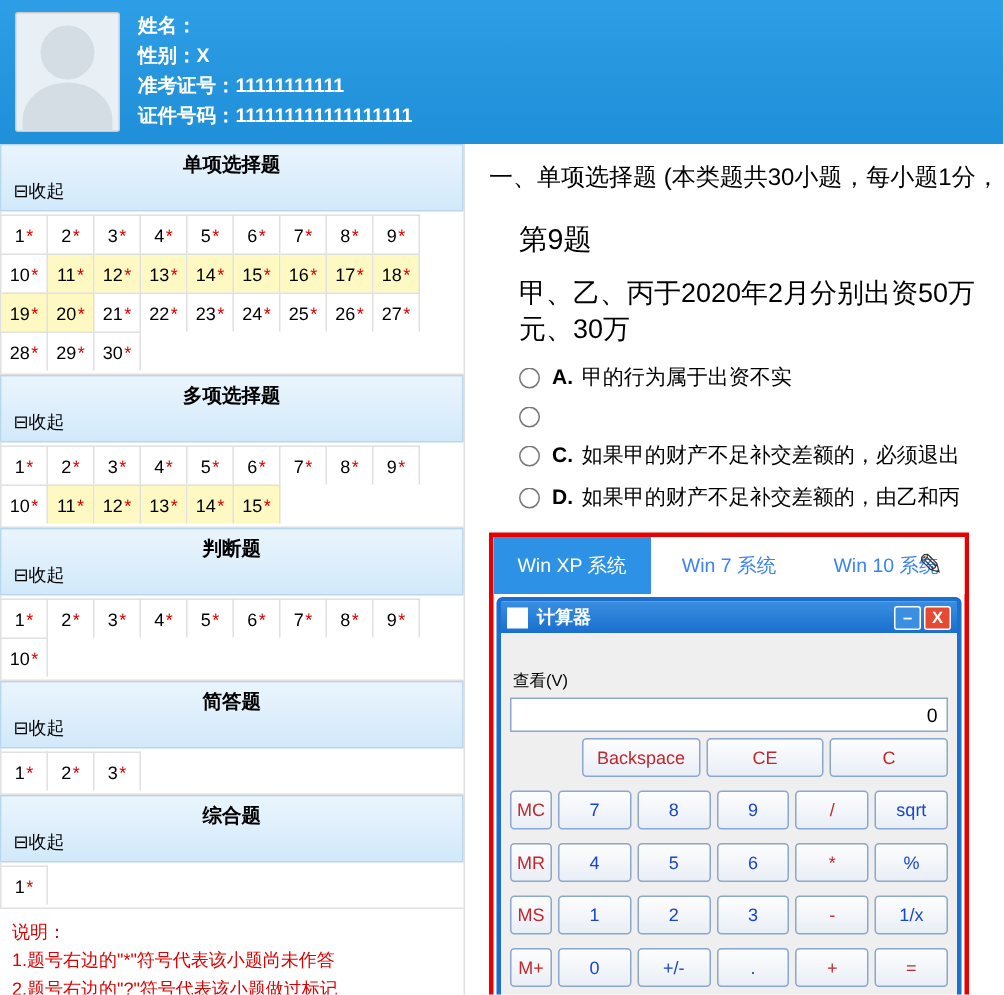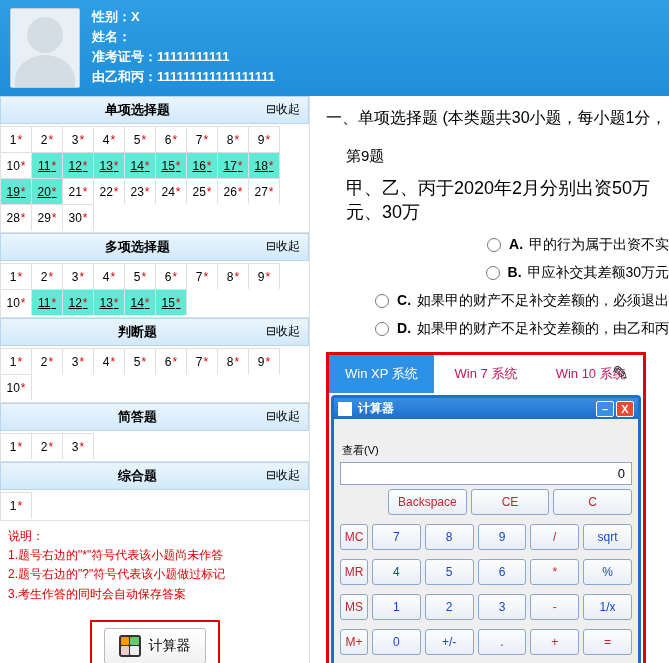--- a/index.html
+++ b/index.html
@@ -4,46 +4,46 @@
 <style>
   * { box-sizing: border-box; margin: 0; padding: 0; }
   body { font-family: "Microsoft YaHei", Arial, sans-serif; font-size: 13px; background: #fff; width: 669px; height: 663px; overflow: hidden; }
   .header { background: linear-gradient(#2e9fe6, #1e8fd8); color: #fff; padding: 8px 10px; display: flex; gap: 12px; }
   .avatar { width: 70px; height: 80px; background: #e8f0f5; border: 1px solid #ccc; border-radius: 2px; position: relative; overflow: hidden; }
   .avatar::before { content: ""; position: absolute; top: 8px; left: 50%; transform: translateX(-50%); width: 36px; height: 36px; background: #d5dde4; border-radius: 50%; }
   .avatar::after { content: ""; position: absolute; top: 46px; left: 50%; transform: translateX(-50%); width: 60px; height: 50px; background: #d5dde4; border-radius: 50% 50% 0 0; }
   .info-lines { display: flex; flex-direction: column; gap: 2px; font-weight: bold; }
   .main { display: flex; }
   .left { width: 310px; border-right: 1px solid #e0e0e0; }
-  .section-head { background: linear-gradient(#eaf5fd, #d2e9fa); border: 1px solid #b8d6ee; display: flex; justify-content: space-between; padding: 4px 8px; font-size: 13px; }
+  .section-head { background: linear-gradient(#eaf5fd, #d2e9fa); border: 1px solid #b8d6ee; display: flex; justify-content: space-between; padding: 4px 8px; font-size: 13px; flex-direction: column; }
   .section-head .title { flex: 1; text-align: center; font-weight: bold; }
   .collapse { cursor: pointer; font-size: 12px; }
   .q-grid { display: flex; flex-wrap: wrap; padding: 2px 0; border-left: 1px solid #e0e0e0; border-bottom: 1px solid #e0e0e0; }
   .q-cell { width: 31px; height: 26px; border-right: 1px solid #e0e0e0; border-top: 1px solid #e0e0e0; display: flex; align-items: center; justify-content: center; font-size: 12px; cursor: pointer; }
-  .q-cell.alt { background: #5eead4; text-decoration: underline; }
+  .q-cell.alt { background: #fef9c3; }
   .q-cell .star { color: #d00; margin-left: 1px; }
   .notes { padding: 6px 8px; font-size: 12px; color: #d00; line-height: 1.6; }
   .notes .lbl { color: #d00; }
   .calc-btn-wrap { display: flex; justify-content: center; padding: 10px 0; }
   .calc-btn-border { border: 2px solid #e60000; padding: 6px 12px; }
   .calc-btn { display: inline-flex; align-items: center; gap: 8px; border: 1px solid #bbb; border-radius: 3px; background: linear-gradient(#fff,#f1f1f1); padding: 6px 14px; font-size: 14px; cursor: pointer; }
   .calc-icon { width: 22px; height: 22px; background: #333; border-radius: 3px; display: grid; grid-template-columns: 1fr 1fr; grid-template-rows: 1fr 1fr; gap: 1px; padding: 2px; }
   .calc-icon span { background: #f90; border-radius: 1px; }
   .calc-icon span:nth-child(2){background:#6c6;} .calc-icon span:nth-child(3){background:#ecc;} .calc-icon span:nth-child(4){background:#eee;}
   .right { flex: 1; padding: 12px 0 0 16px; }
   .q-title { font-size: 16px; font-weight: normal; margin-bottom: 18px; }
-  .q-num { font-size: 15px; margin: 0 0 10px 20px; }
+  .q-num { font-size: 19px; margin: 0 0 10px 20px; }
   .q-text { font-size: 18px; margin: 0 0 12px 20px; }
   .options { margin-left: 20px; }
-  .opt { display: flex; align-items: center; gap: 8px; margin-bottom: 10px; font-size: 14px; justify-content: flex-end; }
+  .opt { display: flex; align-items: center; gap: 8px; margin-bottom: 10px; font-size: 14px; }
   .opt input { width: 14px; height: 14px; }
   .opt b { margin-right: 2px; }
   .calc-area { margin-top: 14px; border: 3px solid #e60000; width: 320px; padding-bottom: 0; }
   .tabs { display: flex; background: #fff; }
-  .tab { flex: 1; text-align: center; padding: 10px 0; font-size: 13px; cursor: pointer; color: #be185d; }
+  .tab { flex: 1; text-align: center; padding: 10px 0; font-size: 13px; cursor: pointer; color: #3b82f6; }
   .tab.active { background: #2d91e5; color: #fff; }
   .ink { font-size: 20px; color: #333; position: absolute; right: 14px; top: 6px; }
   .tabs-wrap { position: relative; }
   .xp-window { margin: 2px 2px 0 2px; border: 3px solid #1a6fcf; border-radius: 4px 4px 0 0; background: #efefef; }
   .xp-title { background: linear-gradient(#3a8ee0,#1a6fcf); color: #fff; display: flex; align-items: center; padding: 2px 4px; gap: 6px; }
   .xp-title .t { flex: 1; font-size: 12px; font-weight: bold; }
   .xp-icon { width: 14px; height: 14px; background: #fff; display: inline-block; }
   .xp-btns { display: flex; gap: 2px; }
   .xp-sq { width: 18px; height: 16px; border: 1px solid #fff; border-radius: 2px; display: flex; align-items: center; justify-content: center; font-size: 11px; font-weight: bold; cursor: pointer; }
   .xp-min { background: #3b8fe0; color: #fff; }
@@ -58,24 +58,24 @@
   .xp-key.blue { color: #1846c9; }
   .xp-key.mem { width: 28px; flex: none; color: #c1272d; }
   .xp-key.wide { flex: 2.1; color: #c1272d; }
 </style>
 </head>
 <body>
 
 <div class="header">
   <div class="avatar"></div>
   <div class="info-lines">
+    <div><span>姓名：</span><span></span></div>
     <div><span>性别：</span><span>X</span></div>
-    <div><span>姓名：</span><span></span></div>
     <div><span>准考证号：</span><span>11111111111</span></div>
-    <div><span>由乙和丙：</span><span>111111111111111111</span></div>
+    <div><span>证件号码：</span><span>111111111111111111</span></div>
   </div>
 </div>
 
 <div class="main">
   <div class="left">
     <div id="sections">
         <div class="section-head">
           <span class="title">单项选择题</span>
           <span class="collapse">⊟收起</span>
         </div>
@@ -190,21 +190,20 @@
     <div class="q-title">一、单项选择题 (本类题共30小题，每小题1分，</div>
     <div class="q-num">第9题</div>
     <div class="q-text">甲、乙、丙于2020年2月分别出资50万元、30万</div>
     <div class="options">
       <label class="opt">
           <input type="radio" name="q" style="">
           <span><b>A.</b> <span>甲的行为属于出资不实</span></span>
         </label>
       <label class="opt">
           <input type="radio" name="q" style="">
-          <span><b>B.</b> <span>甲应补交其差额30万元</span></span>
         </label>
       <label class="opt">
           <input type="radio" name="q" style="">
           <span><b>C.</b> <span>如果甲的财产不足补交差额的，必须退出</span></span>
         </label>
       <label class="opt">
           <input type="radio" name="q" style="">
           <span><b>D.</b> <span>如果甲的财产不足补交差额的，由乙和丙</span></span>
         </label>
     </div>

